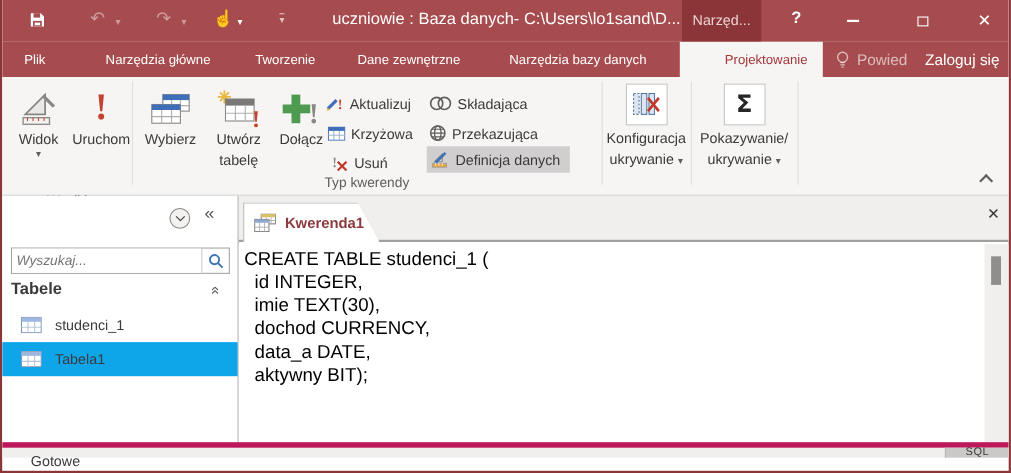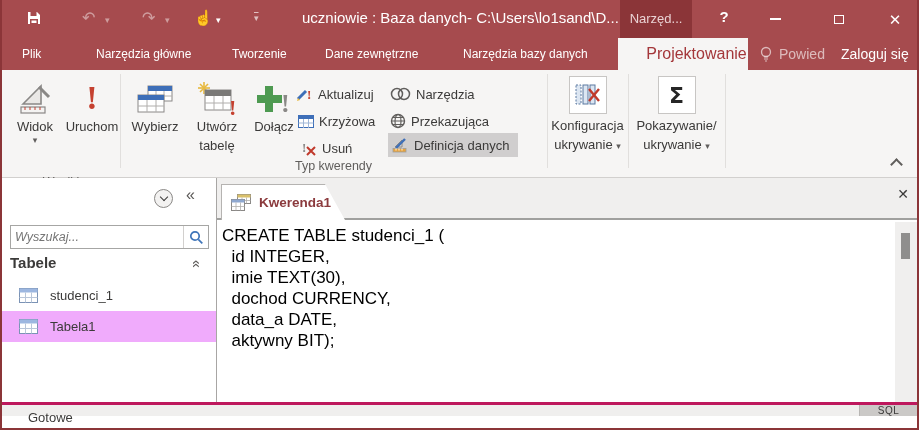--- a/index.html
+++ b/index.html
@@ -21,21 +21,21 @@
           color:#EAD2D3;font-size:13px;text-align:center;line-height:38px;}
   .helpbtn{position:absolute;left:710px;top:8px;color:#fff;font-weight:bold;font-size:15px;width:24px;text-align:center;}
   .winctl{position:absolute;top:0;width:42px;height:38px;display:flex;align-items:center;justify-content:center;}
   .minglyph{width:11px;border-top:2px solid #fff;display:block;}
   .maxglyph{width:10px;height:9px;border:1.5px solid #fff;display:block;}
   .closeglyph{color:#fff;font-size:15px;line-height:15px;}
   
   .tabrow{position:absolute;left:0;top:38px;right:0;height:32px;background:#A64B4E;}
   .rtab{position:absolute;top:0;height:32px;line-height:32px;color:#ffffff;font-size:12px;white-space:nowrap;}
   .rtab-active{position:absolute;left:616px;top:0;width:130px;height:32px;line-height:32px;
-               background:#F6F5F4;color:#A4373A;font-size:16px;text-align:center;padding-left:27px;}
+               background:#F6F5F4;color:#A4373A;font-size:12px;text-align:center;padding-left:27px;}
   .tellme{position:absolute;left:777px;top:0;height:32px;line-height:32px;color:rgba(255,255,255,.62);font-size:14px;}
   .signin{position:absolute;left:839px;top:0;height:32px;line-height:32px;color:#fff;font-size:14px;}
   
   .ribbon{position:absolute;left:0;top:70px;right:0;height:108px;background:#F6F5F4;border-bottom:1px solid #D2D0CE;}
   .gsep{position:absolute;top:4px;height:94px;width:1px;background:#E1DFDD;}
   .grouplabel{position:absolute;top:88px;height:16px;font-size:12.5px;color:#605E5C;text-align:center;line-height:16px;}
   .bigbtn{position:absolute;top:6px;text-align:center;color:#3B3A39;font-size:13px;}
   .bigbtn .bicon{height:40px;display:flex;align-items:flex-end;justify-content:center;}
   .bigbtn .blabel{margin-top:3px;line-height:16px;white-space:nowrap;}
   .bang{font-weight:bold;color:#C54130;font-size:34px;line-height:36px;font-family:"Liberation Serif",serif;}
@@ -59,38 +59,38 @@
   .shutter{position:absolute;left:184px;top:8px;font-size:16px;color:#5A5856;}
   .searchbox{position:absolute;left:8px;top:47px;width:199px;height:24px;border:1px solid #A6A6A4;background:#fff;}
   .searchbox input{position:absolute;left:0;top:0;width:172px;height:22px;border:none;outline:none;
                    font-family:"Liberation Sans",sans-serif;font-style:italic;font-size:12.5px;color:#555;padding:0 4px;}
   .searchico{position:absolute;right:0;top:0;width:25px;height:22px;border-left:1px solid #D2D0CE;
              display:flex;align-items:center;justify-content:center;}
   .navsection{position:absolute;left:8px;top:76px;font-size:15px;font-weight:bold;color:#3B3A39;}
   .sectionchev{position:absolute;left:191px;top:78px;font-size:14px;color:#5A5856;display:inline-block;transform:rotate(90deg);}
   .navitem{position:absolute;left:0;width:214px;height:29px;display:flex;align-items:center;font-size:13px;color:#3B3A39;}
   .navitem .ticon{margin:0 12px 0 17px;display:flex;}
-  .navitem-sel{background:#f0abfc;}
+  .navitem-sel{background:#0ea5e9;}
   
   .doc{position:absolute;left:215px;top:178px;right:0;height:224px;}
   .tabstrip{position:absolute;left:0;top:0;right:0;height:42px;background:#F0EFEE;border-bottom:2px solid #A0A09E;}
   .doctab{position:absolute;left:4px;top:6px;width:124px;height:36px;background:#fff;
           border-left:1px solid #B5B3B1;border-top:1px solid #B5B3B1;
           clip-path:polygon(0 0,104px 0,124px 36px,0 36px);
           display:flex;align-items:center;}
   .doctab .qicon{margin:0 8px 0 9px;display:flex;}
   .doctab .tlabel{font-size:13.5px;font-weight:bold;color:#8B3A3D;}
   .docclose{position:absolute;right:8px;top:9px;color:#3B3A39;font-size:14px;line-height:14px;}
   .sqlarea{position:absolute;left:0;top:44px;right:22px;bottom:0;background:#fff;}
   .sqlarea pre{margin:0;padding:3px 0 0 5px;font-family:"Liberation Sans",sans-serif;
                font-size:17px;line-height:21px;color:#000;white-space:pre;}
   .vscroll{position:absolute;right:0;top:44px;width:22px;bottom:0;background:#F0EFEE;}
   .vthumb{position:absolute;left:6px;top:11px;width:9px;height:26px;background:#8F8E8D;}
   
-  .statusbar{position:absolute;left:0;right:0;top:402px;height:14px;background:#F0EFEE;border-top:3px solid #be185d;}
+  .statusbar{position:absolute;left:0;right:0;top:402px;height:14px;background:#F0EFEE;border-top:5px solid #be185d;}
   .statustext{position:absolute;left:26px;top:5px;font-size:13px;color:#3B3A39;}
   .sqlviewbtn{position:absolute;right:0;top:0;bottom:0;width:58px;background:#CBC9C7;border-left:1px solid #B8B6B4;
               display:flex;align-items:center;justify-content:center;font-size:10px;color:#3B3A39;letter-spacing:.5px;}
   svg{display:block;}
 </style>
 </head>
 <body>
 
 <div id="win">
 
@@ -234,21 +234,21 @@
         <path d="M5 7 L13 15 M13 7 L5 15" stroke="#C0392B" stroke-width="2"></path>
       </svg>
       <span>Usuń</span>
     </div>
 
     <div class="sbtn" style="left:388px;top:12px;">
       <svg width="21" height="14" viewBox="0 0 21 14">
         <circle cx="7" cy="7" r="5.5" fill="none" stroke="#605E5C" stroke-width="1.5"></circle>
         <circle cx="14" cy="7" r="5.5" fill="none" stroke="#605E5C" stroke-width="1.5"></circle>
       </svg>
-      <span>Narzędzia</span>
+      <span>Składająca</span>
     </div>
     <div class="sbtn" style="left:388px;top:39px;">
       <svg width="16" height="16" viewBox="0 0 16 16">
         <circle cx="8" cy="8" r="6.5" fill="none" stroke="#605E5C" stroke-width="1.4"></circle>
         <ellipse cx="8" cy="8" rx="3" ry="6.5" fill="none" stroke="#605E5C" stroke-width="1.2"></ellipse>
         <path d="M1.5 8 h13 M2.5 4.5 h11 M2.5 11.5 h11" stroke="#605E5C" stroke-width="1.1" fill="none"></path>
       </svg>
       <span>Przekazująca</span>
     </div>
     <div class="sbtn sbtn-active" style="left:386px;top:63px;">

